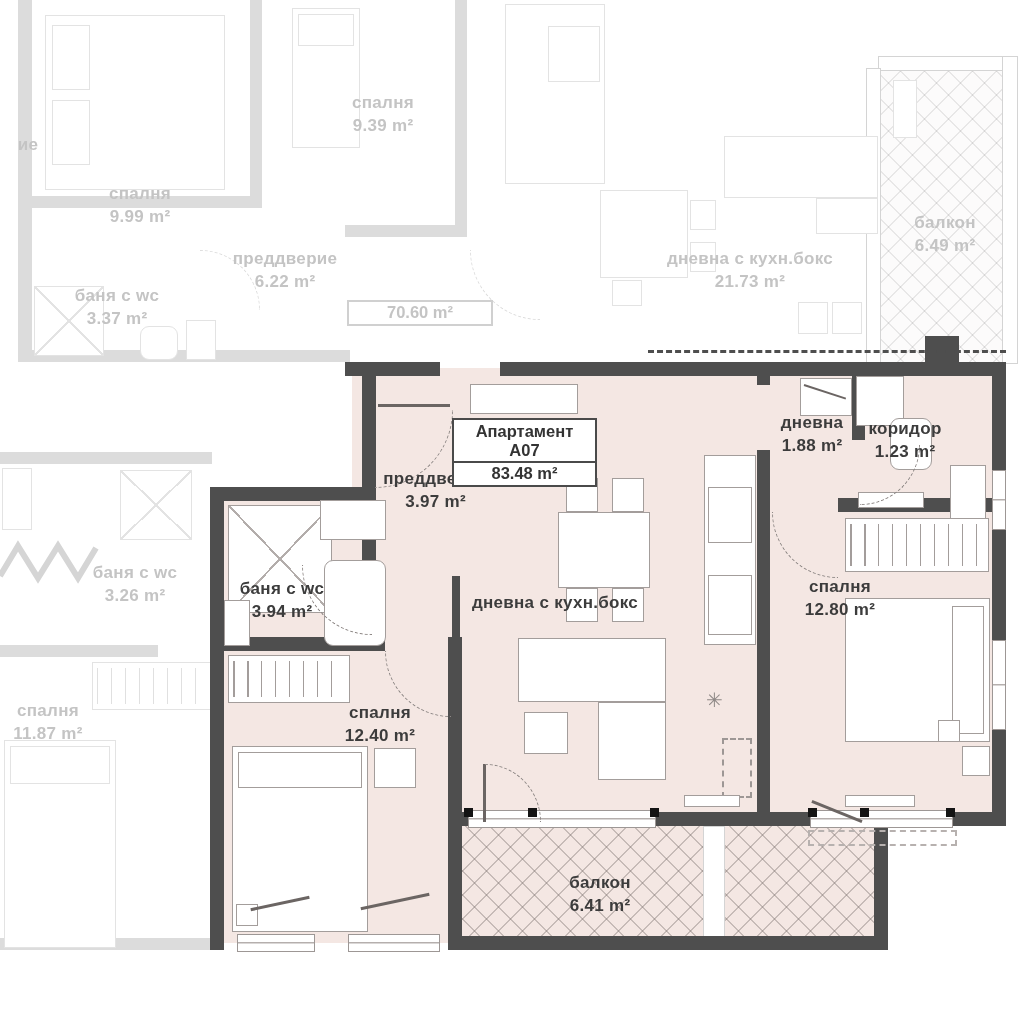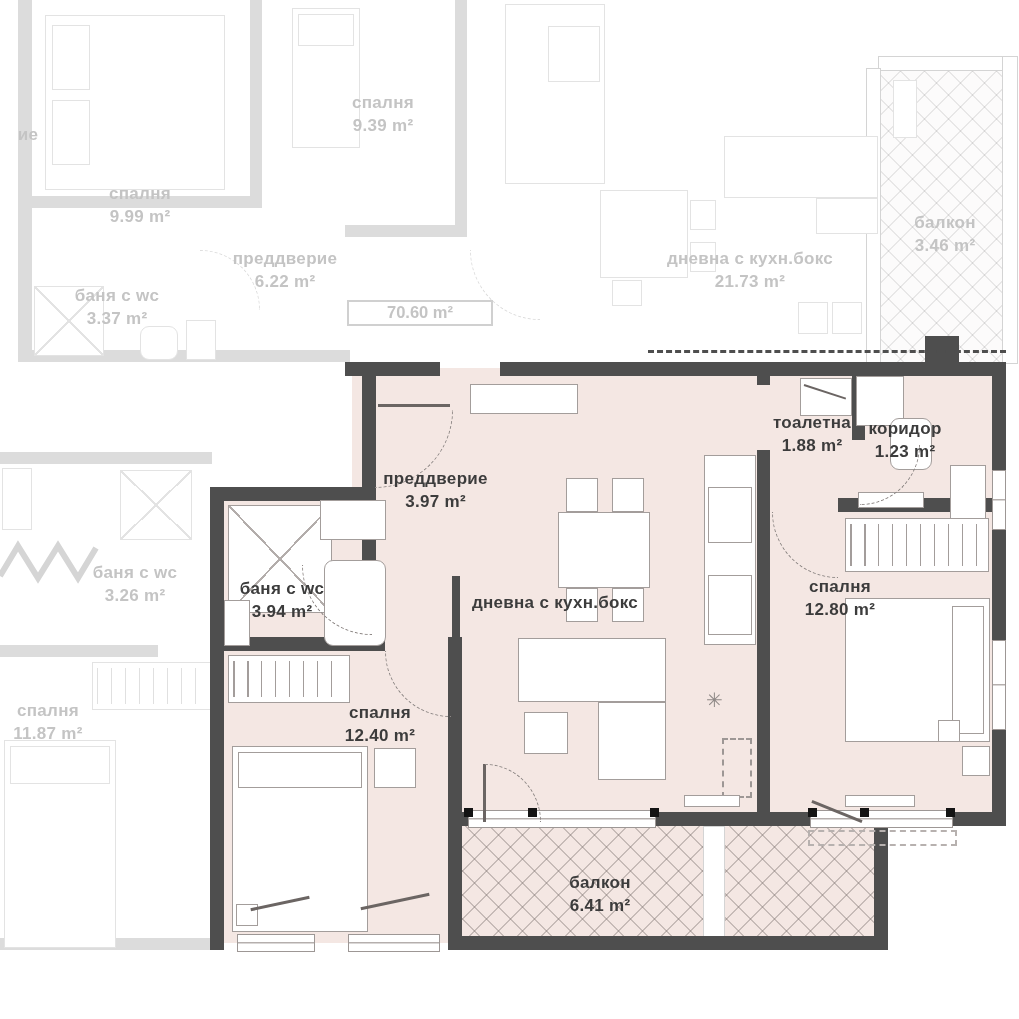--- a/index.html
+++ b/index.html
@@ -119,26 +119,26 @@
   <div class="lbl faded" style="left:52px;top:285px;width:130px">
     <span>баня с wc</span>
     <span>3.37 m²</span>
   </div>
   <div class="lbl faded" style="left:650px;top:248px;width:200px">
     <span>дневна с кухн.бокс</span>
     <span>21.73 m²</span>
   </div>
   <div class="lbl faded" style="left:885px;top:212px;width:120px">
     <span>балкон</span>
-    <span>3.46 m²</span>
+    <span>6.49 m²</span>
   </div>
   <div class="titlebox faded" style="left:347px;top:300px;width:146px">
     <span class="tb-area">70.60 m²</span>
   </div>
-  <div class="lbl faded" style="left:0;top:124px;width:56px">
+  <div class="lbl faded" style="left:0;top:134px;width:56px">
     <span>ие</span>
   </div>
 
   <div class="fwall" style="left:0;top:452px;width:212px;height:12px"></div>
   <div class="fwall" style="left:0;top:645px;width:158px;height:12px"></div>
   <div class="fwall" style="left:0;top:938px;width:214px;height:12px"></div>
   <svg class="zig" style="left:0;top:538px" width="102" height="48">
     <polyline points="0,38 18,8 38,40 58,8 78,40 96,10" fill="none" stroke="#d5d5d5" stroke-width="6"></polyline>
   </svg>
   <div class="ffurn fxcross" style="left:120px;top:470px;width:72px;height:70px"></div>
@@ -264,33 +264,37 @@
     <span>3.97 m²</span>
   </div>
   <div class="lbl" style="left:217px;top:578px;width:130px">
     <span>баня с wc</span>
     <span>3.94 m²</span>
   </div>
   <div class="lbl" style="left:455px;top:592px;width:200px">
     <span>дневна с кухн.бокс</span>
   </div>
   <div class="lbl" style="left:752px;top:412px;width:120px">
-    <span>тоалетна</span>
+    <span>дневна</span>
     <span>1.88 m²</span>
   </div>
   <div class="lbl" style="left:845px;top:418px;width:120px">
     <span>коридор</span>
     <span>1.23 m²</span>
   </div>
   <div class="lbl" style="left:780px;top:576px;width:120px">
     <span>спалня</span>
     <span>12.80 m²</span>
   </div>
   <div class="lbl" style="left:320px;top:702px;width:120px">
     <span>спалня</span>
     <span>12.40 m²</span>
   </div>
   <div class="lbl" style="left:540px;top:872px;width:120px">
     <span>балкон</span>
     <span>6.41 m²</span>
   </div>
+  <div class="titlebox main" style="left:452px;top:418px;width:145px">
+    <span class="tb-title">Апартамент A07</span>
+    <span class="tb-area">83.48 m²</span>
+  </div>
 
 </div>
 
 </body></html>

